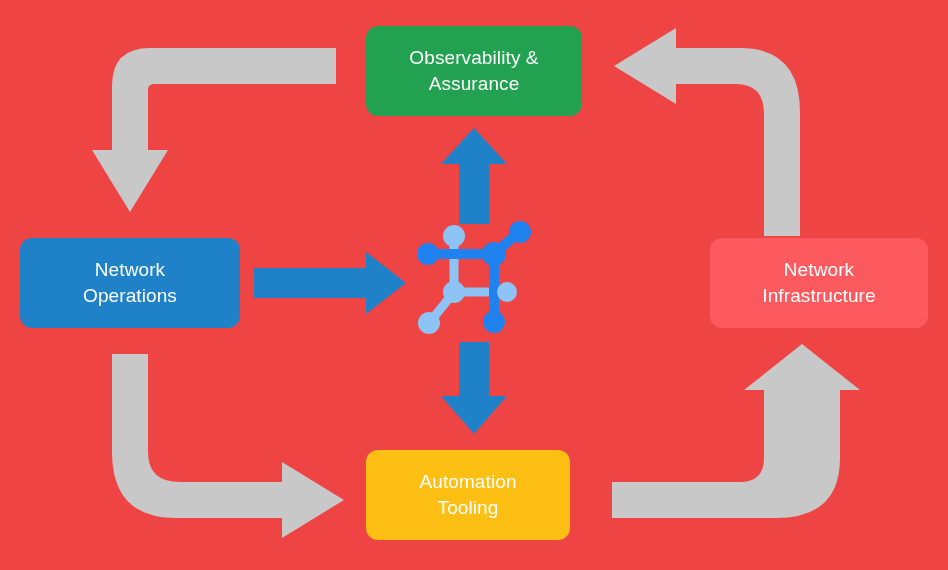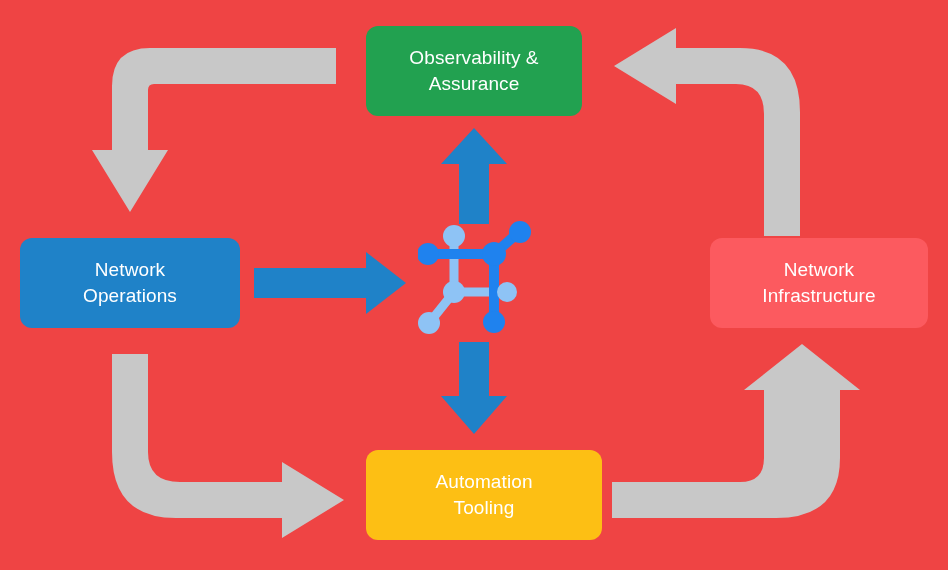--- a/index.html
+++ b/index.html
@@ -50,21 +50,21 @@
   }
   #box-network-infrastructure {
     left: 710px;
     top: 238px;
     width: 218px;
     height: 90px;
   }
   #box-automation-tooling {
     left: 366px;
     top: 450px;
-    width: 236px;
+    width: 204px;
     height: 90px;
   }
   svg.layer {
     position: absolute;
     left: 0;
     top: 0;
     width: 948px;
     height: 570px;
     pointer-events: none;
   }

